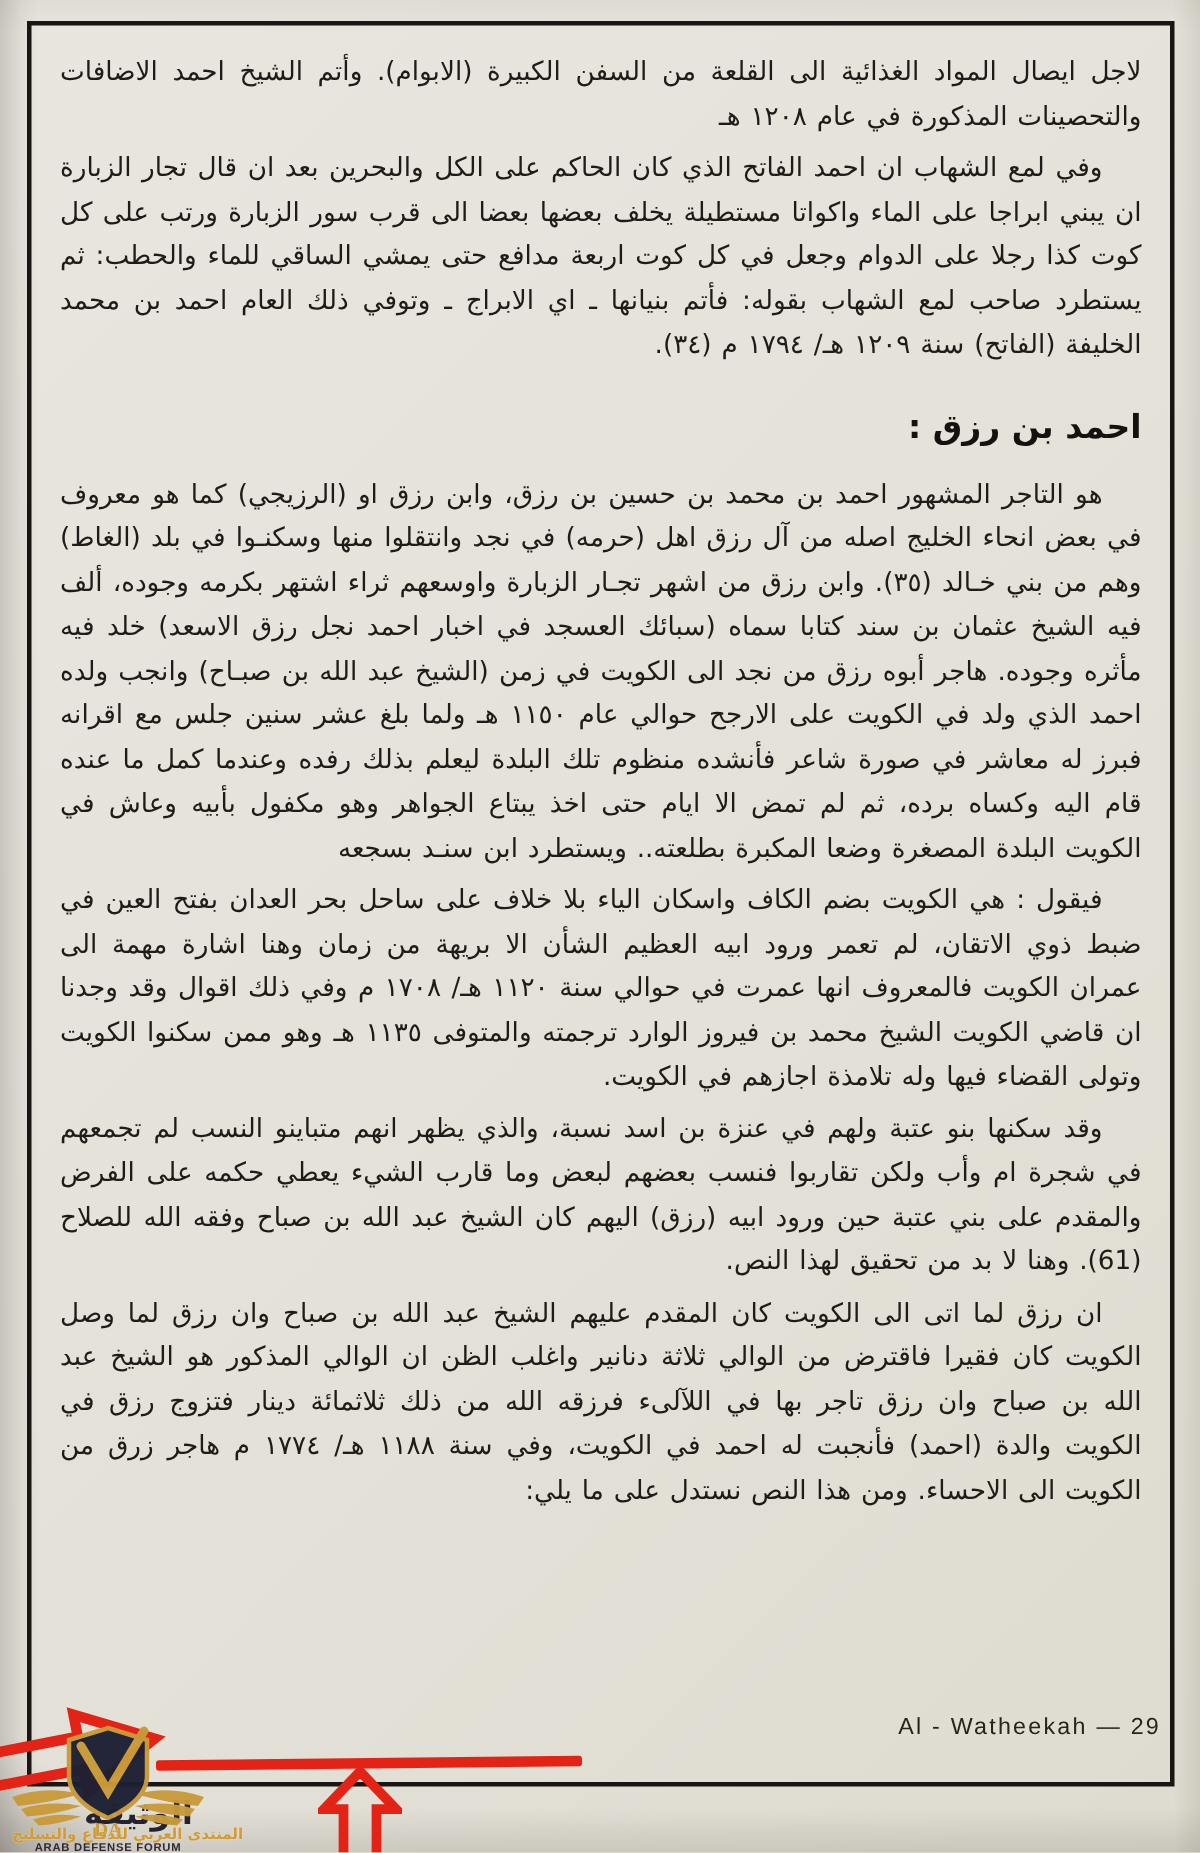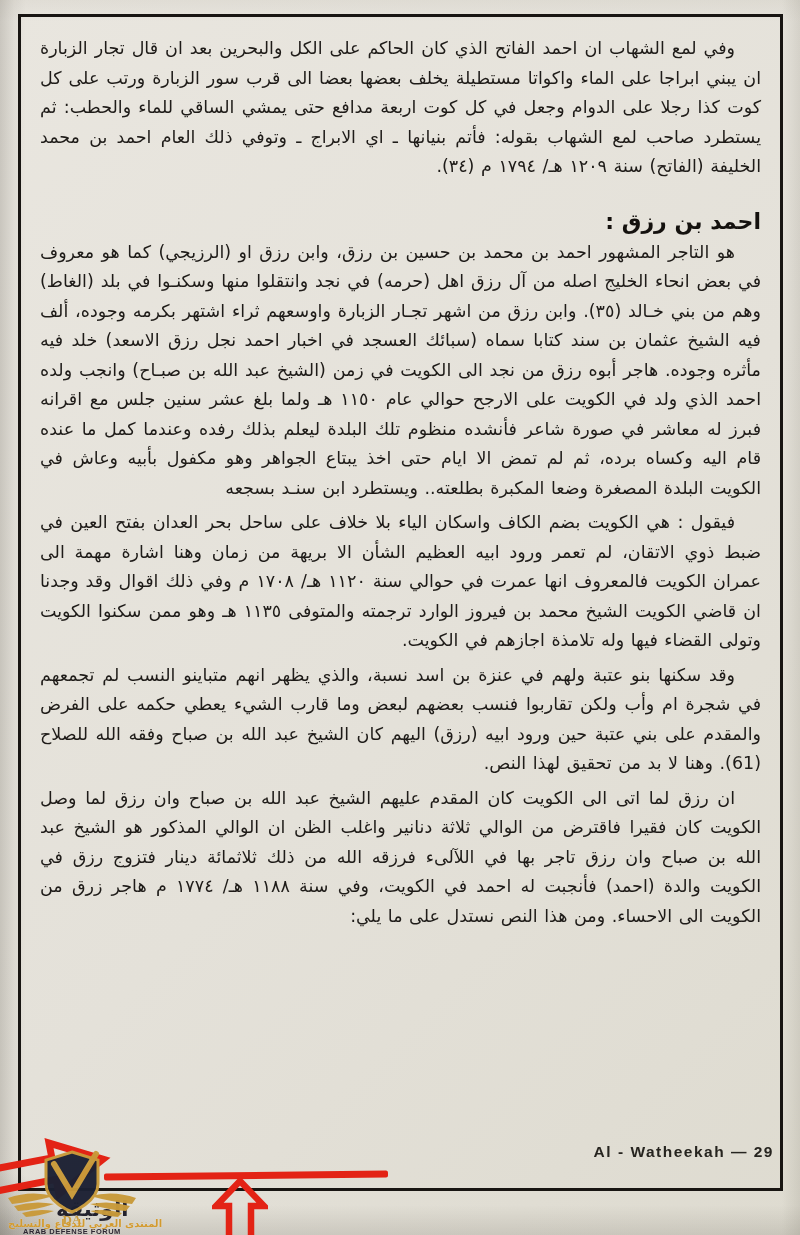--- a/index.html
+++ b/index.html
@@ -23,28 +23,28 @@
     border:3.5px solid #181512;box-sizing:border-box;
     padding:17px 19px 0 19px;
   }
   .content{direction:rtl;text-align:justify;color:#1e1b18;}
   .para{
     margin:0 0 5px 0;font-size:17.5px;line-height:29.5px;
     text-indent:26px;word-spacing:1px;
   }
   .para.noindent{text-indent:0;}
   .section-heading{
-    direction:rtl;text-align:right;margin:27px 0 4px 0;
+    direction:rtl;text-align:right;margin:27px 0 18px 0;
     font-size:22px;font-weight:bold;color:#14110e;letter-spacing:0;
   }
   
   .footer-en{
     position:absolute;right:26px;top:1143px;
     font-family:"Liberation Sans",sans-serif;font-size:15.5px;color:#26241f;
-    letter-spacing:1.5px;font-weight:bold;
+    letter-spacing:1.5px;font-weight:normal;
   }
   .footer-ar{
     position:absolute;left:56px;top:1197px;direction:rtl;
     font-size:21px;font-weight:bold;color:#23222e;
   }
   
   .red-underline{
     position:absolute;left:104px;top:1172px;width:284px;height:6.5px;
     background:#e32315;border-radius:2px;transform:rotate(-.6deg);
   }
@@ -60,20 +60,21 @@
     text-shadow:0 0 1px rgba(255,255,255,.6);
   }
 </style>
 </head>
 <body>
 
 <div class="scan-page">
 
   <div class="page-frame">
     <div class="content">
+      <p class="para noindent">لاجل ايصال المواد الغذائية الى القلعة من السفن الكبيرة (الابوام). وأتم الشيخ احمد الاضافات والتحصينات المذكورة في عام ١٢٠٨ هـ</p>
       <p class="para">وفي لمع الشهاب ان احمد الفاتح الذي كان الحاكم على الكل والبحرين بعد ان قال تجار الزبارة ان يبني ابراجا على الماء واكواتا مستطيلة يخلف بعضها بعضا الى قرب سور الزبارة ورتب على كل كوت كذا رجلا على الدوام وجعل في كل كوت اربعة مدافع حتى يمشي الساقي للماء والحطب: ثم يستطرد صاحب لمع الشهاب بقوله: فأتم بنيانها ـ اي الابراج ـ وتوفي ذلك العام احمد بن محمد الخليفة (الفاتح) سنة ١٢٠٩ هـ/ ١٧٩٤ م (٣٤).</p>
       <h2 class="section-heading">احمد بن رزق :</h2>
       <div>
           <p class="para">هو التاجر المشهور احمد بن محمد بن حسين بن رزق، وابن رزق او (الرزيجي) كما هو معروف في بعض انحاء الخليج اصله من آل رزق اهل (حرمه) في نجد وانتقلوا منها وسكنـوا في بلد (الغاط) وهم من بني خـالد (٣٥). وابن رزق من اشهر تجـار الزبارة واوسعهم ثراء اشتهر بكرمه وجوده، ألف فيه الشيخ عثمان بن سند كتابا سماه (سبائك العسجد في اخبار احمد نجل رزق الاسعد) خلد فيه مأثره وجوده. هاجر أبوه رزق من نجد الى الكويت في زمن (الشيخ عبد الله بن صبـاح) وانجب ولده احمد الذي ولد في الكويت على الارجح حوالي عام ١١٥٠ هـ ولما بلغ عشر سنين جلس مع اقرانه فبرز له معاشر في صورة شاعر فأنشده منظوم تلك البلدة ليعلم بذلك رفده وعندما كمل ما عنده قام اليه وكساه برده، ثم لم تمض الا ايام حتى اخذ يبتاع الجواهر وهو مكفول بأبيه وعاش في الكويت البلدة المصغرة وضعا المكبرة بطلعته.. ويستطرد ابن سنـد بسجعه</p>
           <p class="para">فيقول : هي الكويت بضم الكاف واسكان الياء بلا خلاف على ساحل بحر العدان بفتح العين في ضبط ذوي الاتقان، لم تعمر ورود ابيه العظيم الشأن الا بريهة من زمان وهنا اشارة مهمة الى عمران الكويت فالمعروف انها عمرت في حوالي سنة ١١٢٠ هـ/ ١٧٠٨ م وفي ذلك اقوال وقد وجدنا ان قاضي الكويت الشيخ محمد بن فيروز الوارد ترجمته والمتوفى ١١٣٥ هـ وهو ممن سكنوا الكويت وتولى القضاء فيها وله تلامذة اجازهم في الكويت.</p>
           <p class="para">وقد سكنها بنو عتبة ولهم في عنزة بن اسد نسبة، والذي يظهر انهم متباينو النسب لم تجمعهم في شجرة ام وأب ولكن تقاربوا فنسب بعضهم لبعض وما قارب الشيء يعطي حكمه على الفرض والمقدم على بني عتبة حين ورود ابيه (رزق) اليهم كان الشيخ عبد الله بن صباح وفقه الله للصلاح (61). وهنا لا بد من تحقيق لهذا النص.</p>
           <p class="para">ان رزق لما اتى الى الكويت كان المقدم عليهم الشيخ عبد الله بن صباح وان رزق لما وصل الكويت كان فقيرا فاقترض من الوالي ثلاثة دنانير واغلب الظن ان الوالي المذكور هو الشيخ عبد الله بن صباح وان رزق تاجر بها في اللآلىء فرزقه الله من ذلك ثلاثمائة دينار فتزوج رزق في الكويت والدة (احمد) فأنجبت له احمد في الكويت، وفي سنة ١١٨٨ هـ/ ١٧٧٤ م هاجر زرق من الكويت الى الاحساء. ومن هذا النص نستدل على ما يلي:</p>
         </div>
     </div>
   </div>

